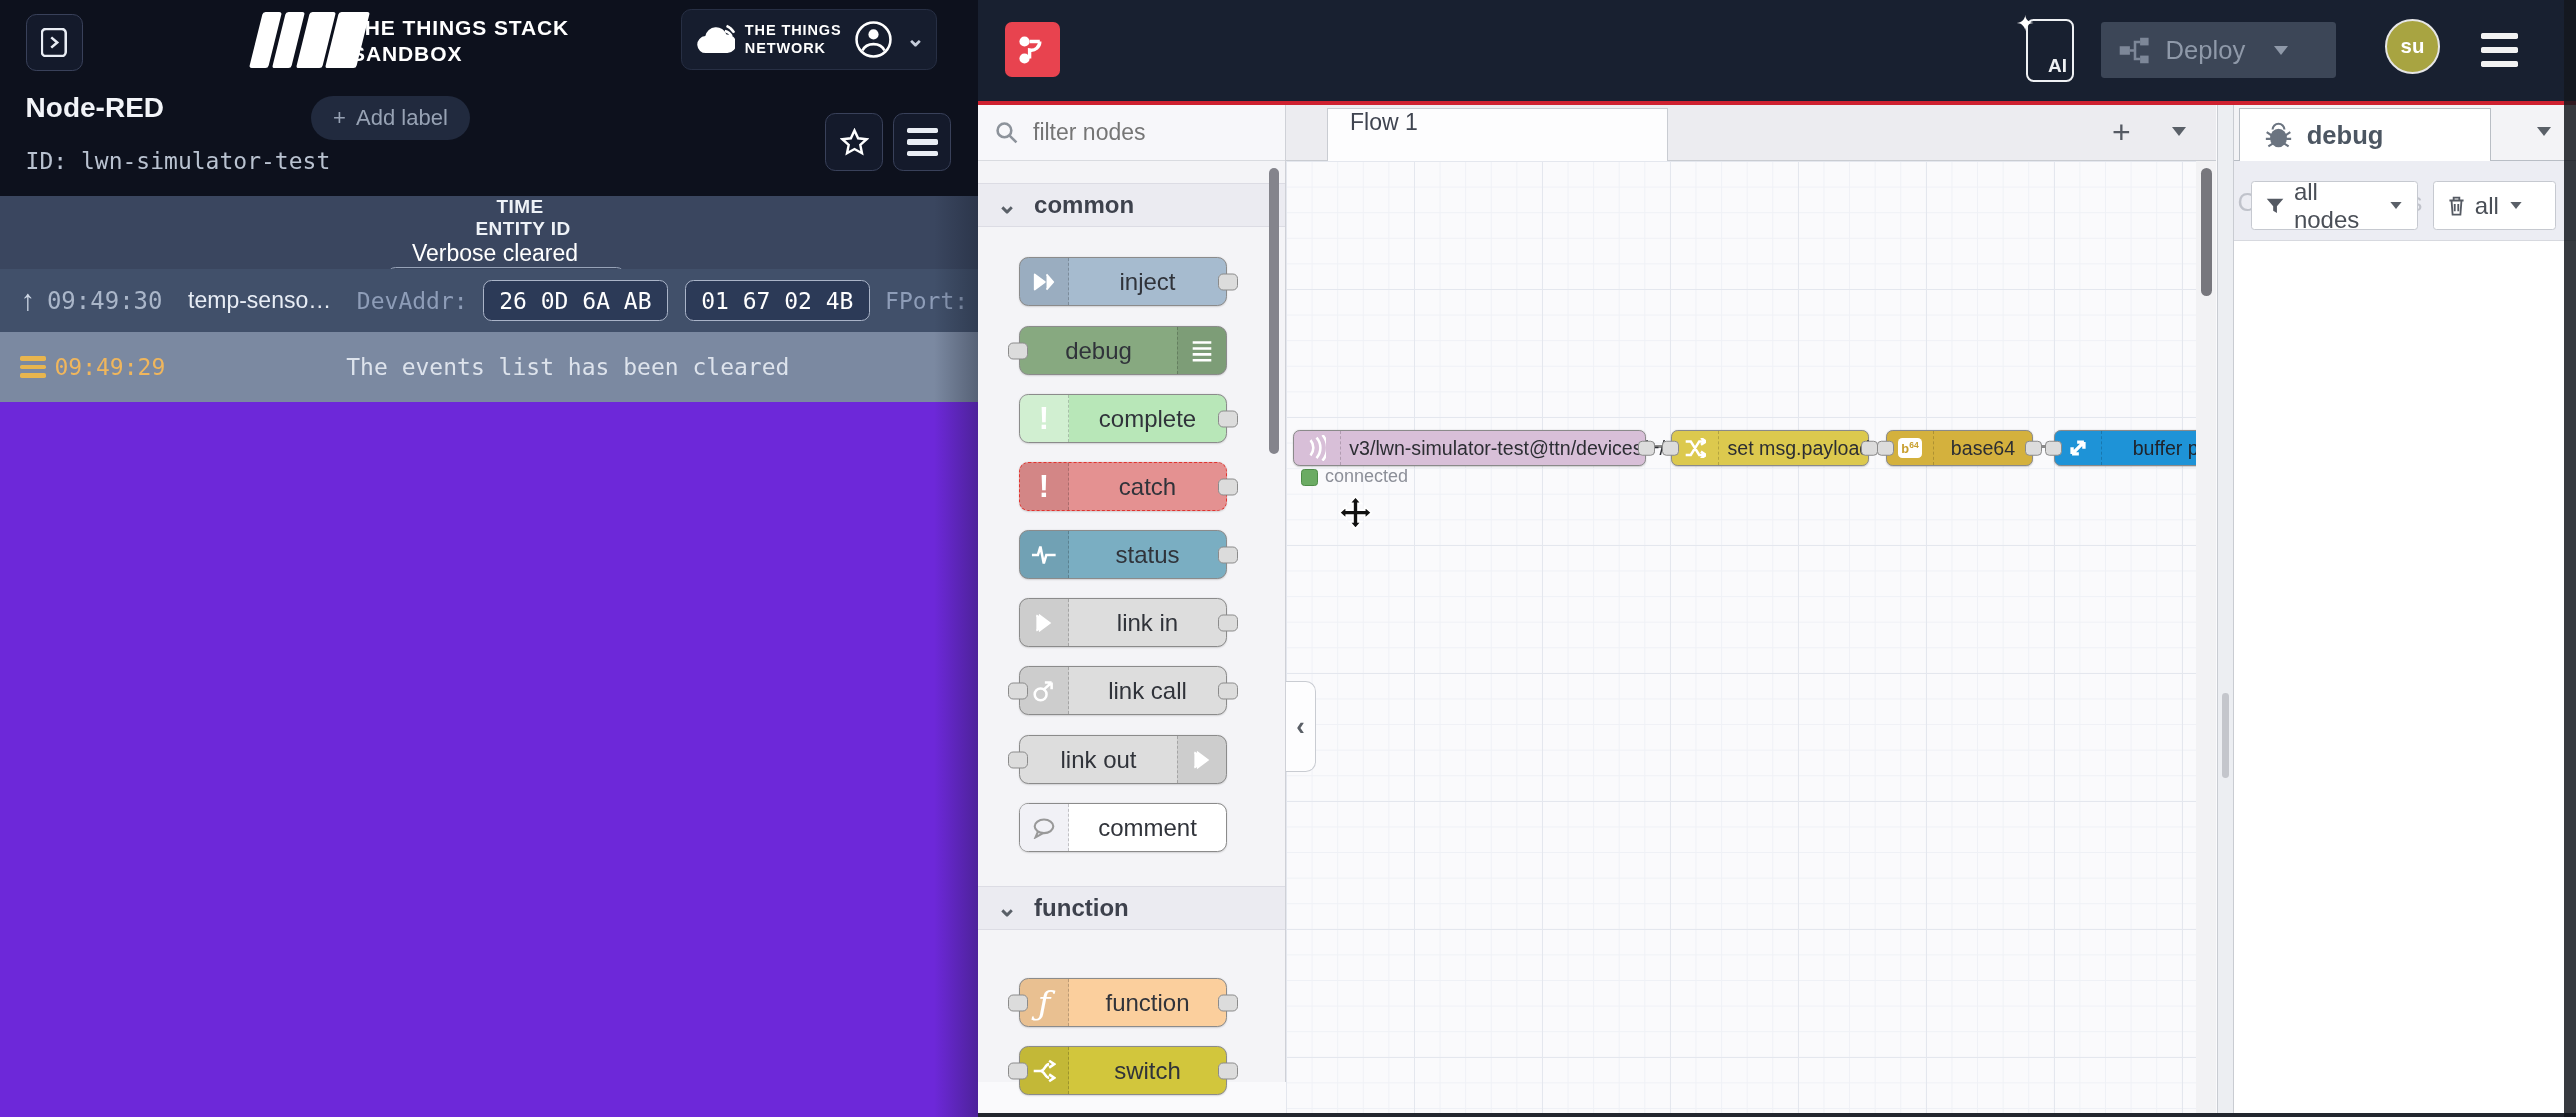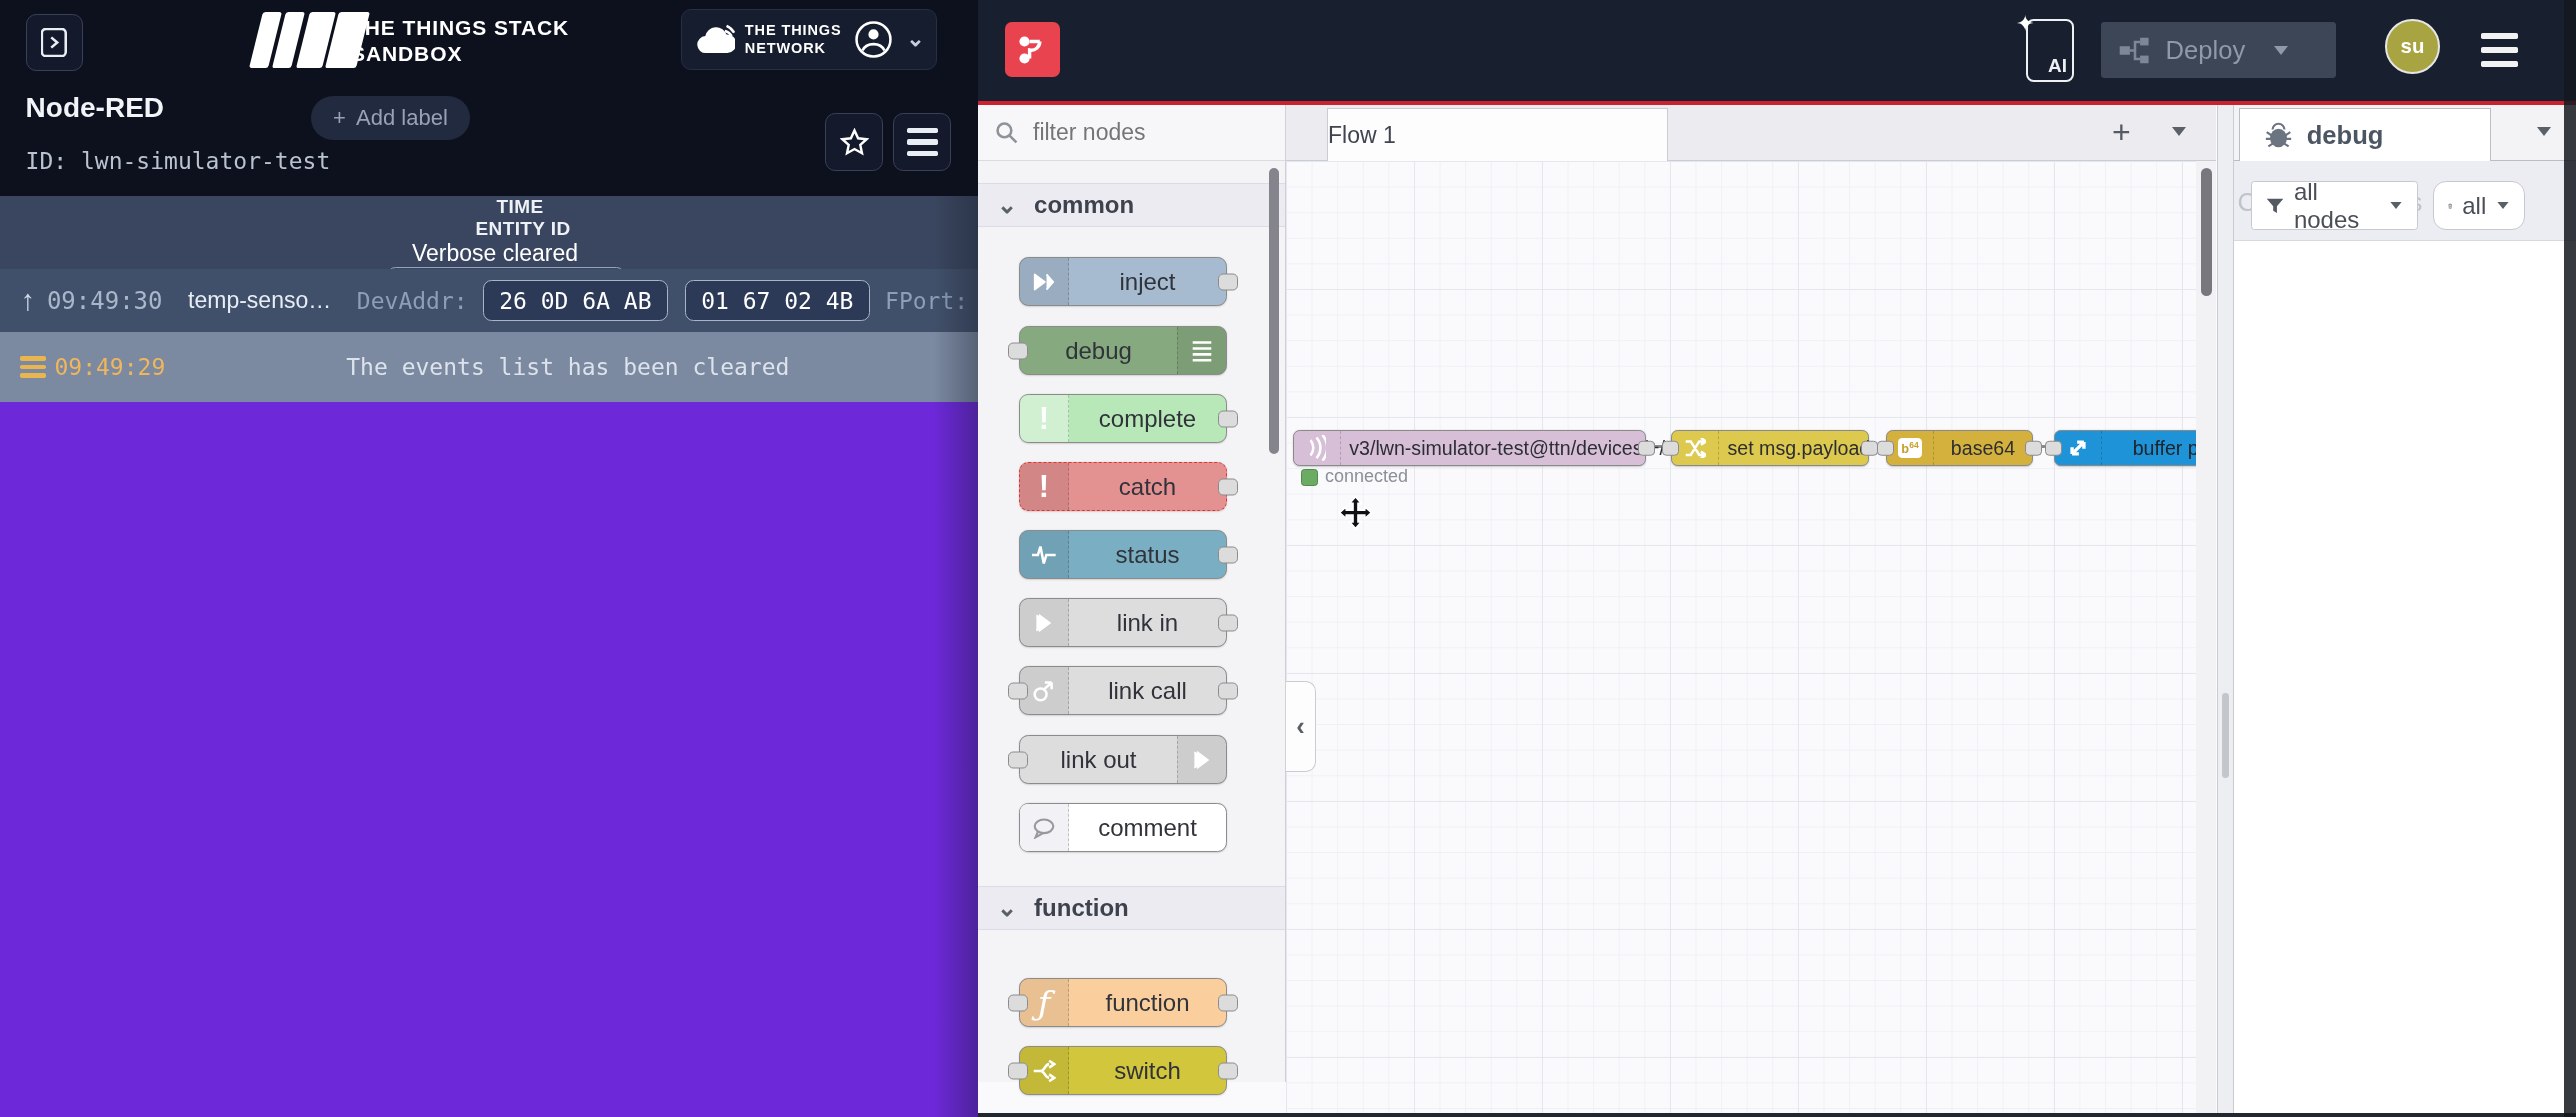--- a/index.html
+++ b/index.html
@@ -31,21 +31,21 @@
   .pal-section{height:44px;background:#ebebf1;border-top:0.9px solid #dcdce4;border-bottom:0.9px solid #dcdce4;display:flex;align-items:center;gap:17px;padding-left:19px;font-size:24px;font-weight:bold;color:#3e424d;box-sizing:border-box;}
   .pnode{position:absolute;left:41px;width:208px;height:49px;border:1.7px solid #8b8b8b;border-radius:9.4px;display:flex;align-items:center;box-sizing:border-box;box-shadow:0 0.9px 1.7px rgba(0,0,0,.15);}
   .pnode .istrip{width:48px;align-self:stretch;background:rgba(0,0,0,.07);display:flex;align-items:center;justify-content:center;flex:none;}
   .pnode .istrip.l{border-right:0.9px dashed rgba(0,0,0,.2);border-radius:7.7px 0 0 7.7px;}
   .pnode .istrip.r{border-left:0.9px dashed rgba(0,0,0,.2);border-radius:0 7.7px 7.7px 0;}
   .pnode .plabel{flex:1;text-align:center;font-size:24px;color:#30333a;}
   .port{position:absolute;width:20.4px;height:17px;background:#dcdcdc;border:1.7px solid #8b8b8b;border-radius:5.1px;top:50%;transform:translateY(-50%);box-sizing:border-box;}
   .port.pin{left:-12px;} .port.pout{right:-12px;}
   
   #tabbar{position:absolute;left:308px;top:105px;width:930px;height:56px;background:#ececf0;border-bottom:0.9px solid #c9ccd2;box-sizing:border-box;}
-  #flowtab{position:absolute;left:41px;top:2.6px;width:341px;height:54px;background:#fdfdfe;border:0.9px solid #c9ccd2;border-bottom:none;display:flex;align-items:center;font-size:23px;color:#3f4450;box-sizing:border-box;}
+  #flowtab{position:absolute;left:41px;top:2.6px;width:341px;height:54px;background:#fdfdfe;border:0.9px solid #c9ccd2;border-bottom:none;display:flex;align-items:flex-start;padding-left:22px;font-size:23px;color:#3f4450;box-sizing:border-box;}
   #canvas{position:absolute;left:308px;top:161px;width:910px;height:952px;background:#fafafc;overflow:hidden;
     background-image:
       linear-gradient(#e4e7ee 0.9px,transparent 0.9px),linear-gradient(90deg,#e4e7ee 0.9px,transparent 0.9px),
       linear-gradient(#eff1f6 0.9px,transparent 0.9px),linear-gradient(90deg,#eff1f6 0.9px,transparent 0.9px);
     background-size:128px 128px,128px 128px,25.6px 25.6px,25.6px 25.6px;}
   .cnode{position:absolute;height:36px;border:1.7px solid #8a8a8a;border-radius:6.8px;display:flex;align-items:center;box-sizing:border-box;box-shadow:0 0.9px 1.7px rgba(0,0,0,.2);}
   .cnode .ci{width:46px;align-self:stretch;display:flex;align-items:center;justify-content:center;border-right:0.9px dashed rgba(0,0,0,.18);flex:none;border-radius:5.1px 0 0 5.1px;}
   .cnode .cl{flex:1;text-align:center;font-size:19.6px;color:#2c2e33;white-space:nowrap;padding:0 8.5px;}
   .cport{position:absolute;width:17px;height:14.5px;background:#dcdcdc;border:1.7px solid #8a8a8a;border-radius:4.3px;top:50%;transform:translateY(-50%);box-sizing:border-box;}
   .wire{position:absolute;height:3.4px;background:#8a8a8a;}
@@ -413,21 +413,21 @@
     <div id="sb-toolbar">
       <span class="abs" style="left:3.4px;top:27px;font-size:25.6px;color:#c0c3cb;">Clear messages</span>
       <span class="abs" style="left:129px;top:22px;width:41px;height:44px;border:1.7px solid #cfd2da;border-radius:6.8px;opacity:.7;"></span>
       <div class="sb-btn" style="left:17px;width:167px;">
         <svg width="20.4" height="20.4" viewBox="0 0 24 24">
             <path d="M1 2 h22 l-8.5 10 v9 l-5 -3 v-6 z" fill="#555a63"></path>
           </svg>
         <span>all nodes</span>
         <span class="caret" style="transform:scale(.8);"></span>
       </div>
-      <div class="sb-btn" style="left:199px;width:92px;border-radius:13px;">
+      <div class="sb-btn" style="left:199px;width:123px;">
         <svg width="17" height="20.4" viewBox="0 0 24 28">
             <path d="M2 6 h20 M8 6 v-4 h8 v4 M5 6 l1.5 20 h11 L19 6 M9.5 11 v10 M14.5 11 v10" fill="none" stroke="#555a63" stroke-width="2.6"></path>
           </svg>
         <span>all</span>
         <span class="caret" style="transform:scale(.8);"></span>
       </div>
     </div>
   </div>
 
   <div class="abs" style="left:0;top:1113px;width:1598px;height:5.1px;background:#23272f;"></div>

